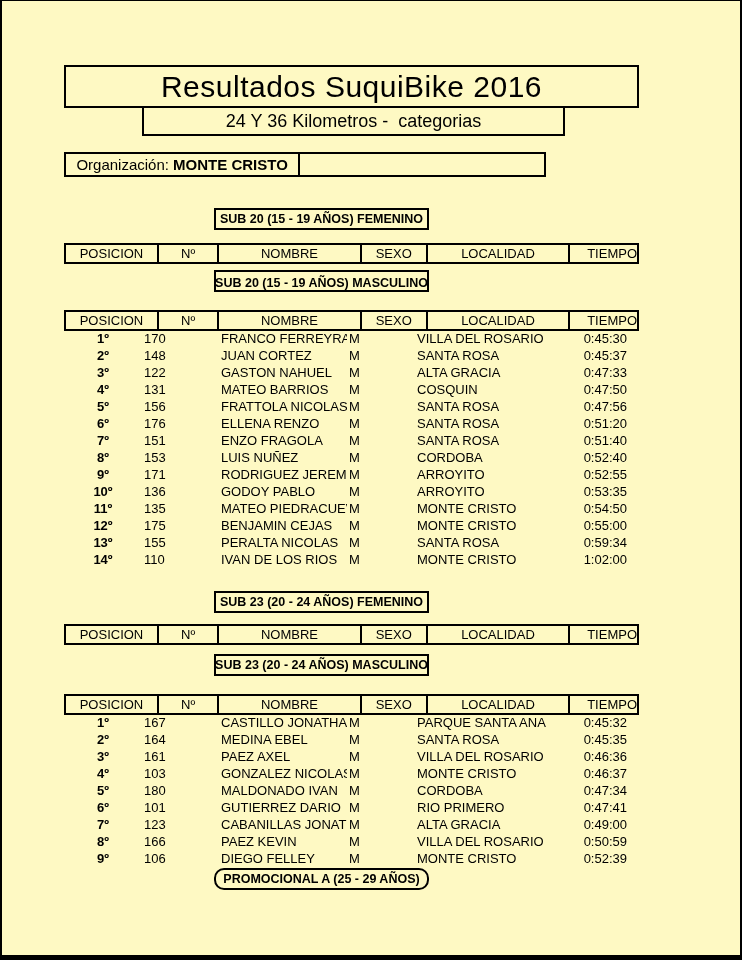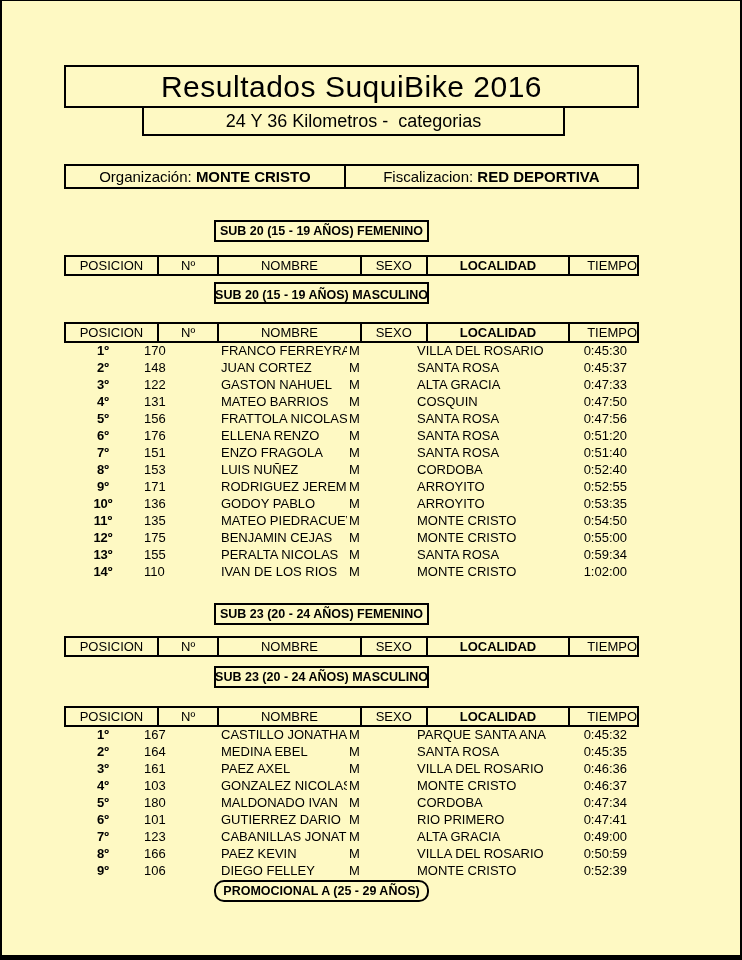--- a/index.html
+++ b/index.html
@@ -26,22 +26,22 @@
     font-size: 30px; letter-spacing: 0.5px;
   }
   .subtitle-box {
     margin-top: -2px; margin-left: 78px;
     width: 423px; height: 30px;
     border: 2px solid #000;
     display: flex; align-items: center; justify-content: center;
     font-size: 18px; white-space: pre-wrap;
   }
   .org-bar {
-    margin-top: 28px;
-    width: 575px; height: 25px;
+    margin-top: 16px;
+    width: 482px; height: 25px;
     border: 2px solid #000;
     display: flex;
   }
   .org-cell {
     display: flex; align-items: center; justify-content: center;
     font-size: 15px; white-space: pre-wrap;
   }
   .org-cell.left  { width: 49%; border-right: 2px solid #000; }
   .org-cell.right { width: 51%; }
   .org-cell b { font-weight: bold; }
@@ -79,21 +79,21 @@
   .c1 { width: 61px;  padding-left: 2px; }
   .c2 { width: 144px; padding-left: 18px; white-space: nowrap; overflow: hidden; }
   .c3 { width: 67px;  padding-left: 2px; }
   .c4 { width: 144px; padding-left: 3px; white-space: nowrap; }
   .c5 { width: 81px;  text-align: right; padding-right: 12px; }
 
   .hc0 { width: 92px; }
   .hc1 { width: 61px; }
   .hc2 { width: 144px; }
   .hc3 { width: 67px; }
-  .hc4 { width: 144px; font-weight: bold; }
+  .hc4 { width: 144px; }
   .hc5 { flex: 1; padding-left: 17px; }
 
   .bottom-bar {
     position: absolute; left: 0; right: 0; bottom: 0;
     height: 5px; background: #000;
   }
 </style>
 </head>
 <body>
 
@@ -104,23 +104,20 @@
       <span>Resultados SuquiBike 2016</span>
     </div>
 
     <div class="subtitle-box">
       <span>24 Y 36 Kilometros -  categorias</span>
     </div>
 
     <div class="org-bar">
       <div class="org-cell left">
         <span>Organización: </span><b>MONTE CRISTO</b>
-      </div>
-      <div class="org-cell right">
-        <span>Fiscalizacion: </span><b>RED DEPORTIVA</b>
       </div>
     </div>
 
     <div class="section sec0">
       <div class="sec-title">
         <span>SUB 20 (15 - 19 AÑOS) FEMENINO</span>
       </div>
       <div class="tbl-head">
         <div class="hcell hc0">POSICION</div>
         <div class="hcell hc1">Nº</div>

